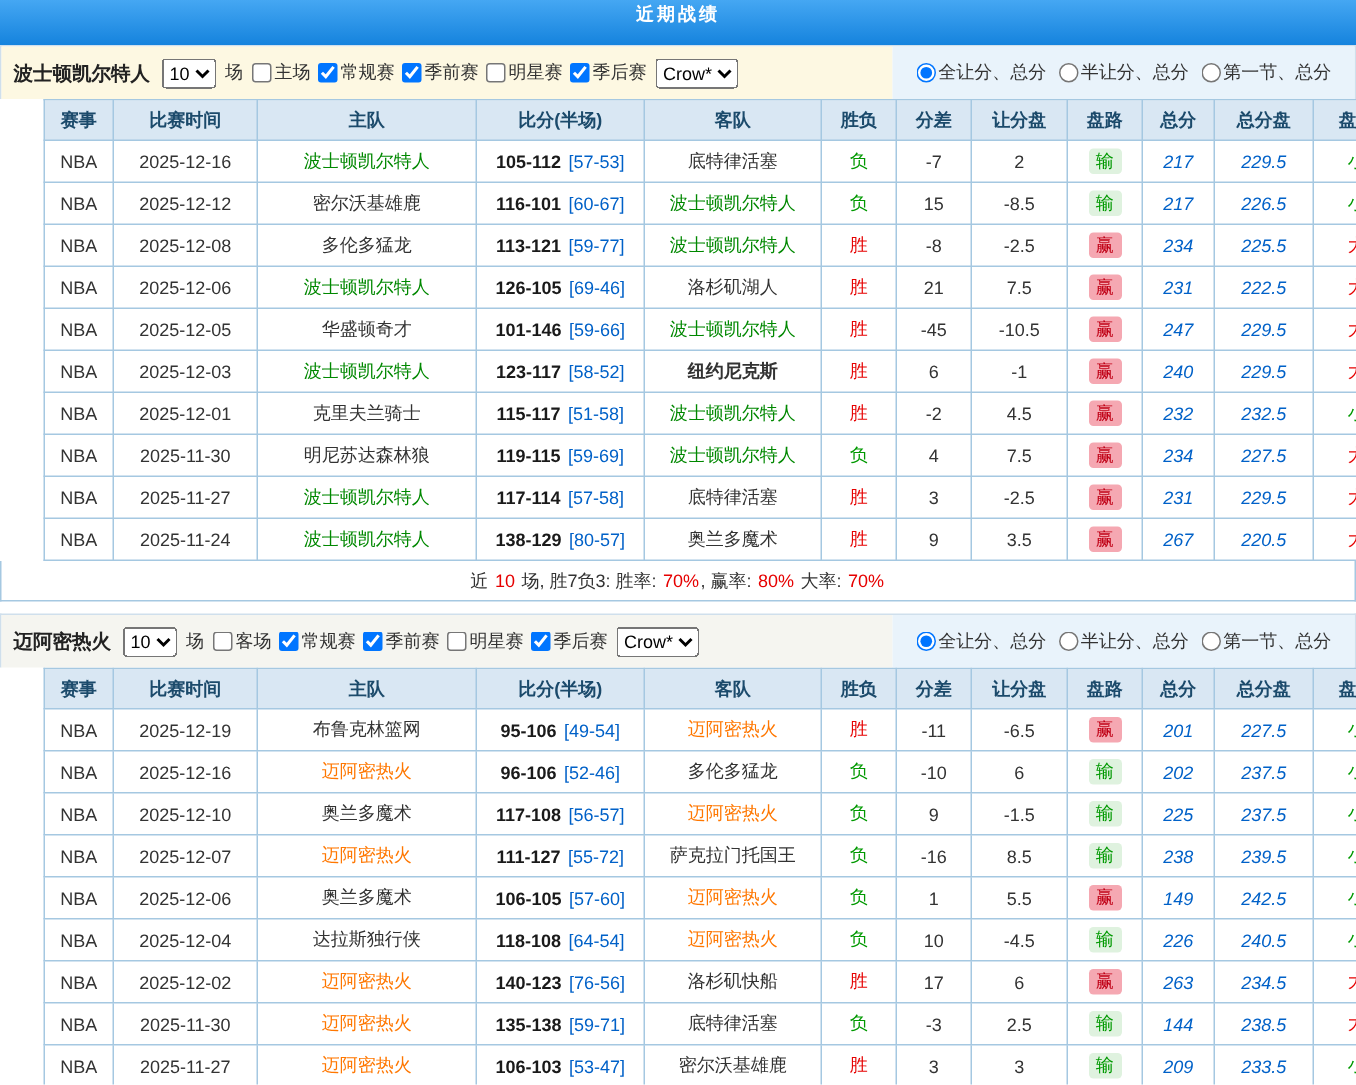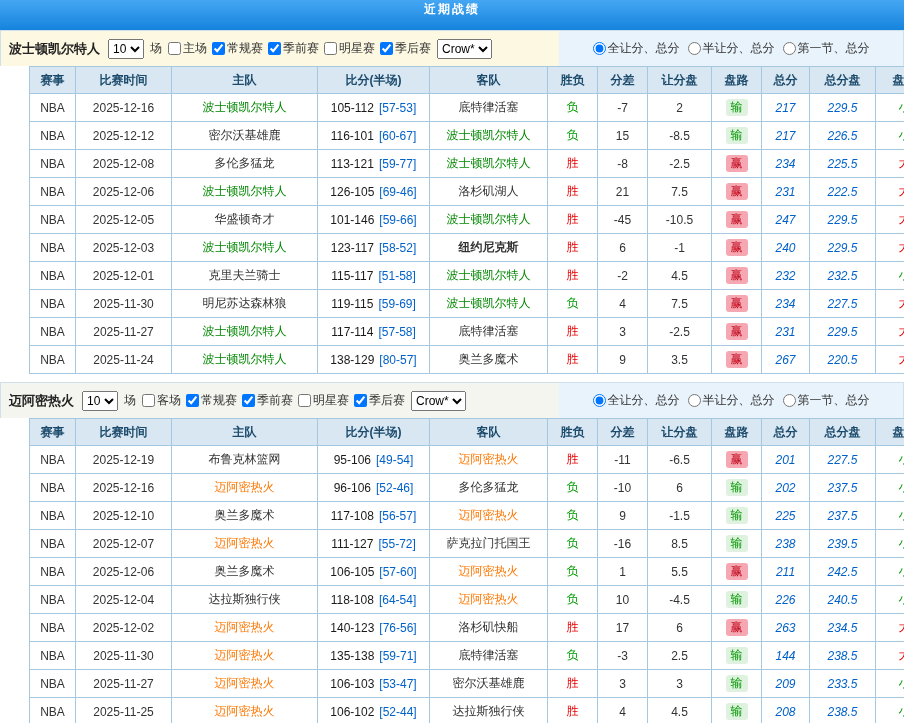--- a/index.html
+++ b/index.html
@@ -3,35 +3,35 @@
 <meta charset="utf-8">
 <style>
   * { margin:0; padding:0; box-sizing:border-box; }
   html,body { width:904px; height:723px; overflow:hidden; background:#fff;
     font-family:"Liberation Sans","DejaVu Sans",sans-serif; font-size:12px; color:#333; }
   .title-bar { height:30px; line-height:18px; text-align:center; color:#fff; font-weight:bold;
     background:linear-gradient(180deg,#45a7f3,#1583dd); letter-spacing:2px; }
   .section + .section { margin-top:8px; }
   .filter-bar { display:flex; height:36px; border:1px solid #cfdfec; border-bottom:none; }
   .filter-left { flex:1; display:flex; align-items:center; gap:6px; padding:0 8px; }
-  .filter-right { width:344px; display:flex; align-items:center; justify-content:center;
+  .filter-right { width:308px; display:flex; align-items:center; justify-content:center;
     gap:8px; background:#e9f3fb; }
   .team-name { font-weight:bold; font-size:13px; color:#222; margin-right:2px; }
   select { font-size:12px; height:20px; font-family:inherit; }
   .cb { display:inline-flex; align-items:center; white-space:nowrap; cursor:pointer; }
   .cb input { margin:0 2px 0 0; vertical-align:middle; }
   .cb-group { display:inline-flex; gap:5px; align-items:center; }
   table { width:904px; border-collapse:collapse; table-layout:fixed;margin-left:29px; }
   th,td { border:1px solid #a5c8e1; text-align:center; height:28px; padding:0 2px;
     overflow:hidden; white-space:nowrap; font-size:12px; }
   thead th { background:#d9e7f3; color:#1b4a6b; font-weight:bold; height:27px; }
   .red  { color:var(--win,#e60000); }
   .green{ color:var(--loss,#009900); }
   .blue { color:var(--total,#0061c8);font-style:italic; }
-  .score{ font-weight:normal; color:#1a1a1a; }
+  .score{ font-weight:bold; color:#1a1a1a; }
   .half { color:var(--total,#0061c8); margin-left:5px; }
   .pan  { display:inline-block; min-width:18px; padding:1px 5px; border-radius:3px; line-height:15px; }
   .pan.win  { background:#f5a8b2; color:#c00016; }
   .pan.lose { background:#dff2df; color:#009900; }
   .summary { height:27px; line-height:26px; text-align:center; background:#fff;
     border:1px solid #a5c8e1; border-top:none; }
   .summary .red { margin:0 1px; }
 </style>
 </head>
 <body>
@@ -252,20 +252,21 @@
           <td class="red">胜</td>
           <td>9</td>
           <td>3.5</td>
           <td><span class="pan win">赢</span></td>
           <td class="blue">267</td>
           <td class="blue">220.5</td>
           <td class="red">大</td>
         </tr>
       </tbody>
   </table>
+  <div class="summary"><span>近 </span><span class="red">10</span><span> 场, 胜7负3: 胜率: </span><span class="red">70%</span><span>, 赢率: </span><span class="red">80%</span><span> 大率: </span><span class="red">70%</span></div>
 </div>
 
 <div class="section">
   <div class="filter-bar">
     <div class="filter-left" style="background: rgb(245, 245, 240);">
       <span class="team-name">迈阿密热火</span>
       <select><option>10</option></select>
       <span>场</span>
       <span class="cb-group">
           <label class="cb">
@@ -397,21 +398,21 @@
         <tr>
           <td>NBA</td>
           <td>2025-12-06</td>
           <td style="color: rgb(51, 51, 51);">奥兰多魔术</td>
           <td><span class="score">106-105</span><span class="half">[57-60]</span></td>
           <td style="color: rgb(255, 119, 0);">迈阿密热火</td>
           <td class="green">负</td>
           <td>1</td>
           <td>5.5</td>
           <td><span class="pan win">赢</span></td>
-          <td class="blue">211</td>
+          <td class="blue">149</td>
           <td class="blue">242.5</td>
           <td class="green">小</td>
         </tr>
         <tr>
           <td>NBA</td>
           <td>2025-12-04</td>
           <td style="color: rgb(51, 51, 51);">达拉斯独行侠</td>
           <td><span class="score">118-108</span><span class="half">[64-54]</span></td>
           <td style="color: rgb(255, 119, 0);">迈阿密热火</td>
           <td class="green">负</td>

